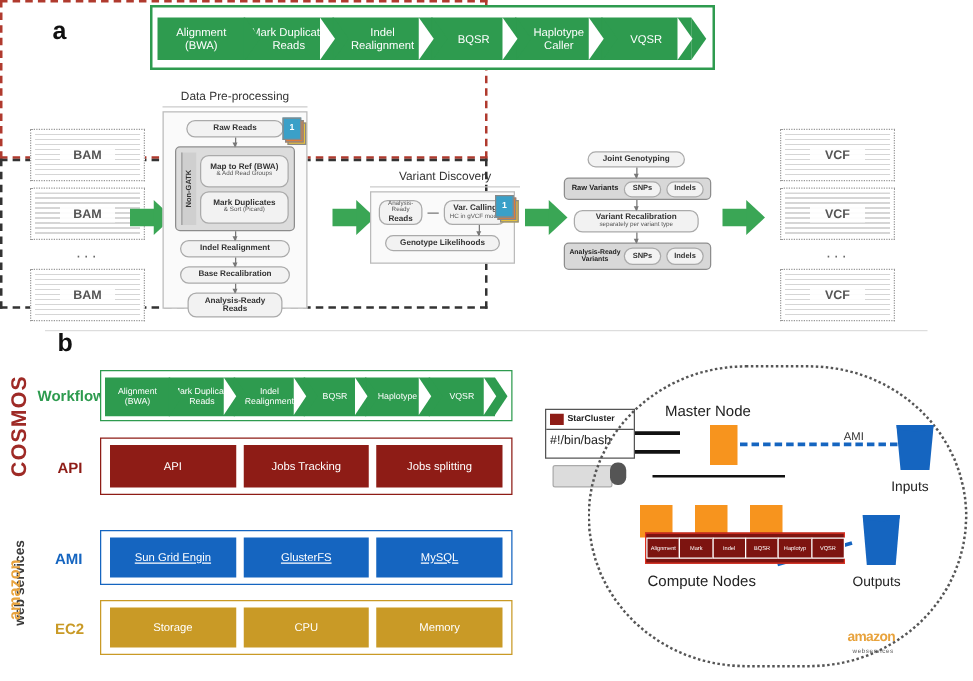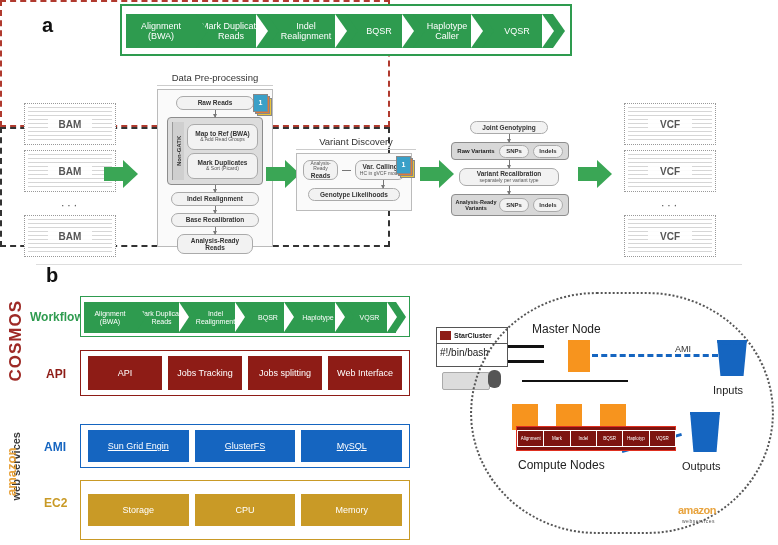--- a/index.html
+++ b/index.html
@@ -87,21 +87,21 @@
   #b-api{position:absolute;left:80px;top:350px;width:330px;height:46px;
         border:1.5px solid #8e1c16;background:#fff;box-sizing:border-box;
         display:flex;align-items:center;justify-content:space-around;padding:0 4px;}
   .apibox{background:#8e1c16;color:#fff;font-size:9px;text-align:center;
         height:34px;flex:1;margin:0 3px;display:flex;align-items:center;justify-content:center;}
   #b-ami{position:absolute;left:80px;top:424px;width:330px;height:44px;
         border:1.5px solid #1565c0;background:#fff;box-sizing:border-box;
         display:flex;align-items:center;justify-content:space-around;padding:0 4px;}
   .amibox{background:#1565c0;color:#fff;font-size:9px;text-align:center;
         height:32px;flex:1;margin:0 3px;display:flex;align-items:center;justify-content:center;text-decoration:underline;}
-  #b-ec2{position:absolute;left:80px;top:480px;width:330px;height:60px;
+  #b-ec2{position:absolute;left:80px;top:480px;width:330px;height:44px;
         border:1.5px solid #c99a26;background:#fff;box-sizing:border-box;
         display:flex;align-items:center;justify-content:space-around;padding:0 4px;}
   .ec2box{background:#c99a26;color:#fff;font-size:9px;text-align:center;
         height:32px;flex:1;margin:0 3px;display:flex;align-items:center;justify-content:center;}
 
   
   #cloud{position:absolute;left:470px;top:292px;width:300px;height:250px;}
   .cloudline{position:absolute;border:2px dotted #555;border-radius:50%/60%;
         left:0;top:0;width:300px;height:238px;}
   .orange{position:absolute;background:#f7941e;}
@@ -155,21 +155,21 @@
     <div class="lines"></div>
     <div class="lbl">BAM</div>
   </div>
 </div>
 
 <div class="abs" style="left:104px;top:160px;width:34px;height:28px;">
   <div class="ga" style="left:0;top:7px;width:20px;height:14px;"></div>
   <div class="ga-head" style="left:19px;top:0;"></div>
 </div>
 
-<div class="stagewrap" style="left:157px;top:72px;width:116px;">
+<div class="stagewrap" style="left:130px;top:72px;width:116px;">
   <div class="stagetitle">Data Pre-processing</div>
   <div class="stagebox" style="width:116px;height:158px;padding:6px 8px;">
     <div class="node" style="width:78px;height:14px;">Raw Reads</div>
     <div class="vconn" style="height:7px;"></div>
     <div class="darkgroup" style="width:96px;height:68px;margin:0 auto;padding:4px;">
       <div class="vtab">Non-GATK</div>
       <div style="flex:1;display:flex;flex-direction:column;justify-content:space-around;padding-left:3px;">
         <div class="node" style="width:100%;height:26px;">
           <span>Map to Ref (BWA)</span>
           <span class="sub">&amp; Add Read Groups</span>
@@ -300,21 +300,20 @@
       <div class="chev" style="width: 52px; white-space: pre-line;">Haplotype</div>
       <div class="chev" style="width: 53px; white-space: pre-line;">VQSR</div>
     </div>
 </div>
 
 <div class="rowlabel" style="left:46px;top:367px;color:#8e1c16;">API</div>
 <div id="b-api">
     <div class="apibox">API</div>
     <div class="apibox">Jobs Tracking</div>
     <div class="apibox">Jobs splitting</div>
-    <div class="apibox">Web Interface</div>
   </div>
 
 <div class="rowlabel" style="left:44px;top:440px;color:#1565c0;">AMI</div>
 <div id="b-ami">
     <div class="amibox">Sun Grid Engin</div>
     <div class="amibox">GlusterFS</div>
     <div class="amibox">MySQL</div>
   </div>
 
 <div class="rowlabel" style="left:44px;top:496px;color:#c99a26;">EC2</div>

